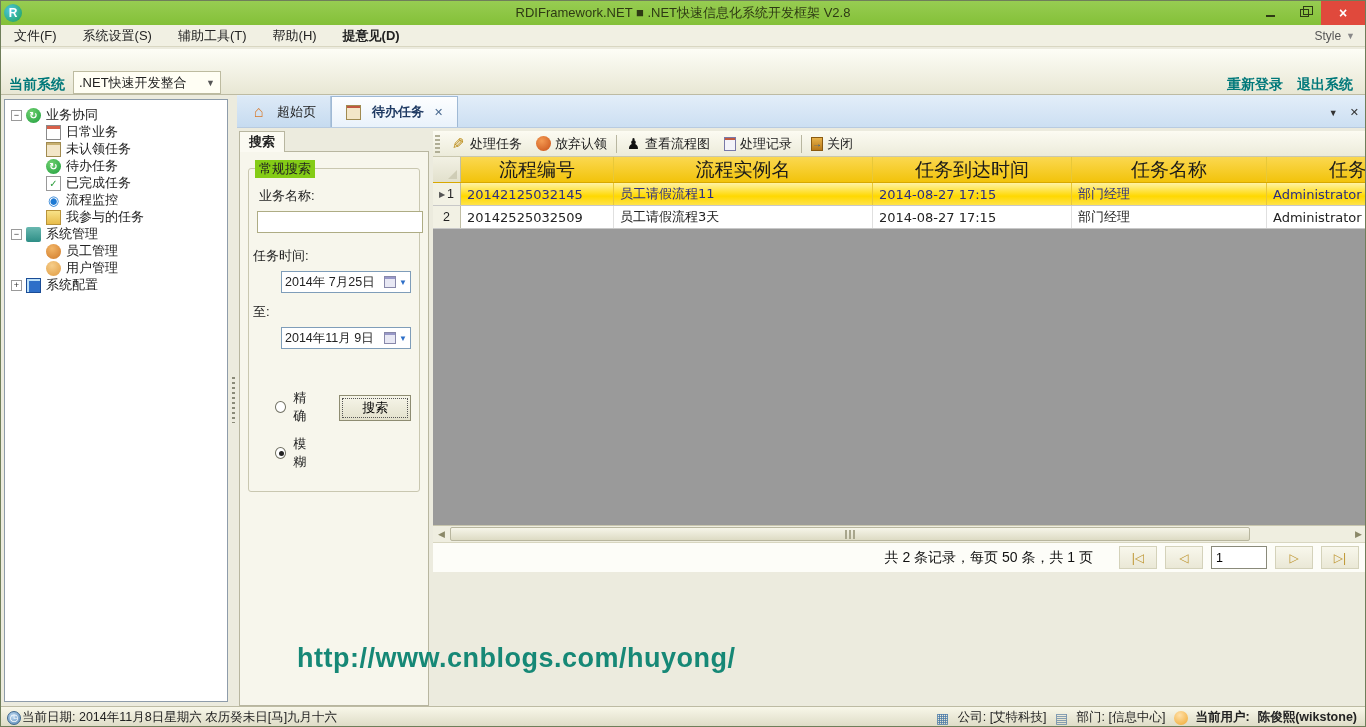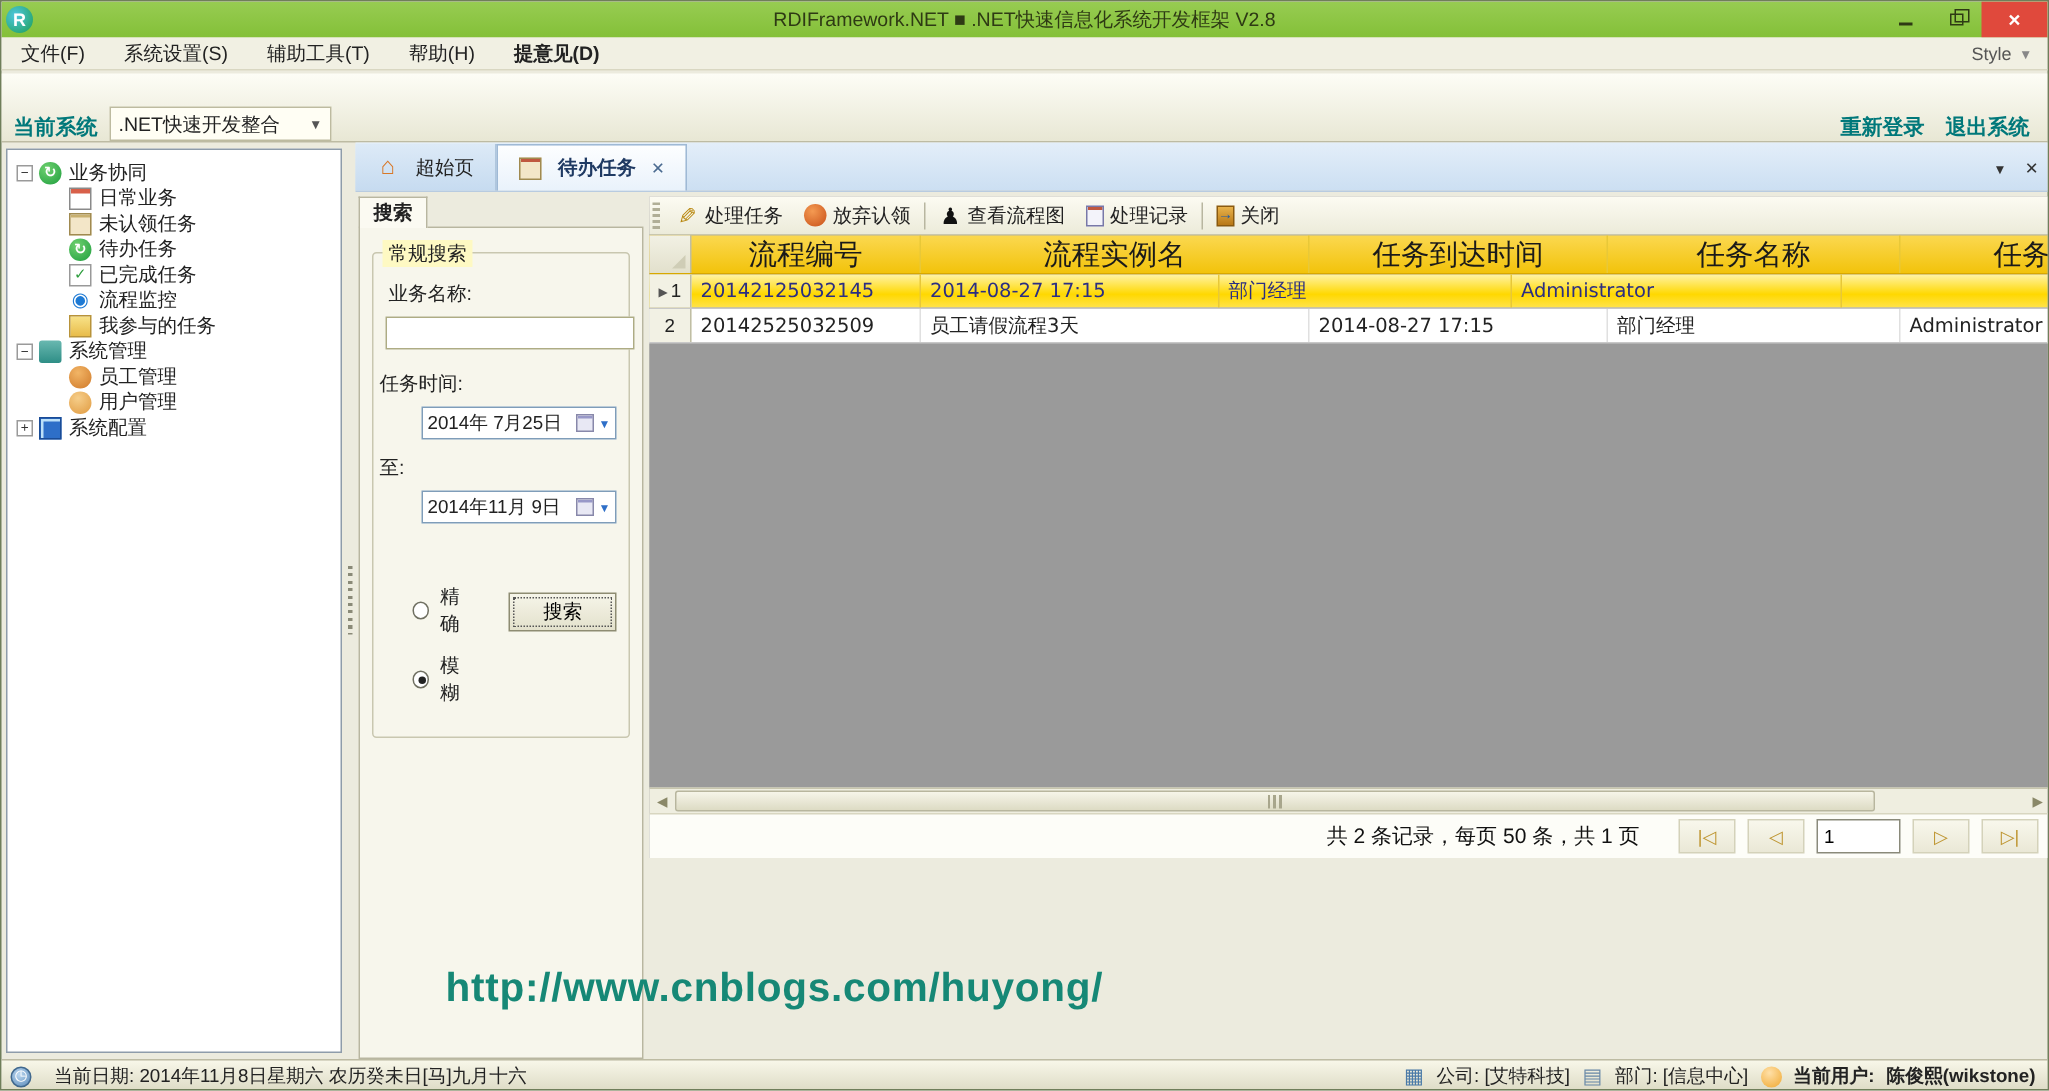--- a/index.html
+++ b/index.html
@@ -80,21 +80,21 @@
   .tabstrip-btns { margin-left:auto; margin-right:8px; display:flex; gap:12px; align-items:center; padding-bottom:8px; }
   .tabstrip-btns span { color:#333; font-size:11px; cursor:pointer; }
   
   .search-panel { position:absolute; left:0; top:36px; width:194px; height:575px; }
   .search-tab { position:absolute; left:2px; top:0; width:46px; height:21px; background:#FBFAF2;
     border:1px solid #B8B6A0; border-bottom:none; font-weight:bold; font-size:13px;
     display:flex; align-items:center; justify-content:center; z-index:2; }
   .search-body { position:absolute; left:2px; top:20px; right:2px; bottom:0;
     background:#F7F6EC; border:1px solid #B8B6A0; padding:10px 8px; }
   .groupbox { border:1px solid #C9C7B0; border-radius:3px; padding:12px 8px 20px; position:relative; margin-top:6px; }
-  .groupbox-title { position:absolute; top:-9px; left:6px; background:#fef9c3; padding:0 4px; font-size:13px; }
+  .groupbox-title { position:absolute; top:-9px; left:6px; background:#84cc16; padding:0 4px; font-size:13px; }
   .field-label { font-size:13px; margin:6px 0 6px 2px; }
   .text-input { width:166px; height:22px; background:#fff; border:1px solid #AEAC84; }
   .date-row { display:flex; margin:4px 0 10px 24px; }
   .date-picker { width:132px; height:22px; background:#fff; border:1px solid #7F9DB9;
     display:flex; align-items:center; font-size:12.5px; padding:0 3px; }
   .date-picker .cal { margin-left:auto; width:12px; height:12px; background:#E8E8F4; border:1px solid #8888AA;
     box-shadow:inset 0 2px 0 #9898C8; }
   .date-picker .arr { color:#2E6FC8; font-size:8px; margin-left:3px; }
   .radio-area { margin:40px 0 0 18px; display:flex; }
   .radio-col { display:flex; flex-direction:column; gap:10px; }
@@ -148,21 +148,21 @@
     display:flex; align-items:center; justify-content:flex-end; padding-right:8px; gap:8px; }
   .pager-summary { font-size:14px; color:#111; margin-right:18px; }
   .pg-btn { width:38px; height:23px; background:linear-gradient(#F8F7EC,#EAE8D6); border:1px solid #D4D2BA;
     color:#BE9530; font-size:12px; display:flex; align-items:center; justify-content:center; cursor:pointer; }
   .pg-input { width:56px; height:23px; border:1px solid #8A8A7A; background:#fff; font-size:12.5px; padding:0 4px;
     font-family:"Liberation Sans",sans-serif; }
   
   .statusbar { position:absolute; left:0; top:705px; width:100%; height:22px;
     background:linear-gradient(#F8F7E9,#DCDAC4); border-top:1px solid #BDBBA3;
     display:flex; align-items:center; font-size:12.5px; }
-  .sb-left { display:flex; align-items:center; gap:15px; margin-left:6px; }
+  .sb-left { display:flex; align-items:center; gap:1px; margin-left:6px; }
   .sb-right { margin-left:auto; margin-right:8px; display:flex; align-items:center; gap:8px; }
   .sicon { width:14px; height:14px; display:inline-flex; align-items:center; justify-content:center; flex:none; }
   .s-clock { border-radius:50%; background:radial-gradient(circle at 40% 35%,#BCD8F0,#5888B8); border:1px solid #40688E; }
   .s-clock::before { content:"◷"; color:#fff; font-size:10px; }
   .s-building::before { content:"▦"; color:#4A7AA8; font-size:14px; }
   .s-server::before { content:"▤"; color:#6A8AA8; font-size:14px; }
   .s-user { border-radius:50%; background:radial-gradient(circle at 40% 30%,#FFE0A8,#F0A830); }
   .sb-user-name { font-weight:bold; }
   .sb-bold { font-weight:bold; }
   
@@ -374,20 +374,21 @@
           <div class="gh-cell" style="width: 195px;">任务名称</div>
           <div class="gh-cell" style="width: 220px;">任务提交人</div>
         </div>
       <div id="rows-host" style="display:contents;">
         
       <div class="grid-row selected">
             <div class="gr-num" style="width: 28px;">
               <span>1</span>
             </div>
           <div class="gr-cell" style="width: 153px;">20142125032145</div>
+            <div class="gr-cell" style="width: 259px;">员工请假流程11</div>
             <div class="gr-cell" style="width: 199px;">2014-08-27 17:15</div>
             <div class="gr-cell" style="width: 195px;">部门经理</div>
             <div class="gr-cell" style="width: 220px;">Administrator</div>
           </div><div class="grid-row">
             <div class="gr-num" style="width: 28px;">
               <span>2</span>
             </div>
           <div class="gr-cell" style="width: 153px;">20142525032509</div>
             <div class="gr-cell" style="width: 259px;">员工请假流程3天</div>
             <div class="gr-cell" style="width: 199px;">2014-08-27 17:15</div>

